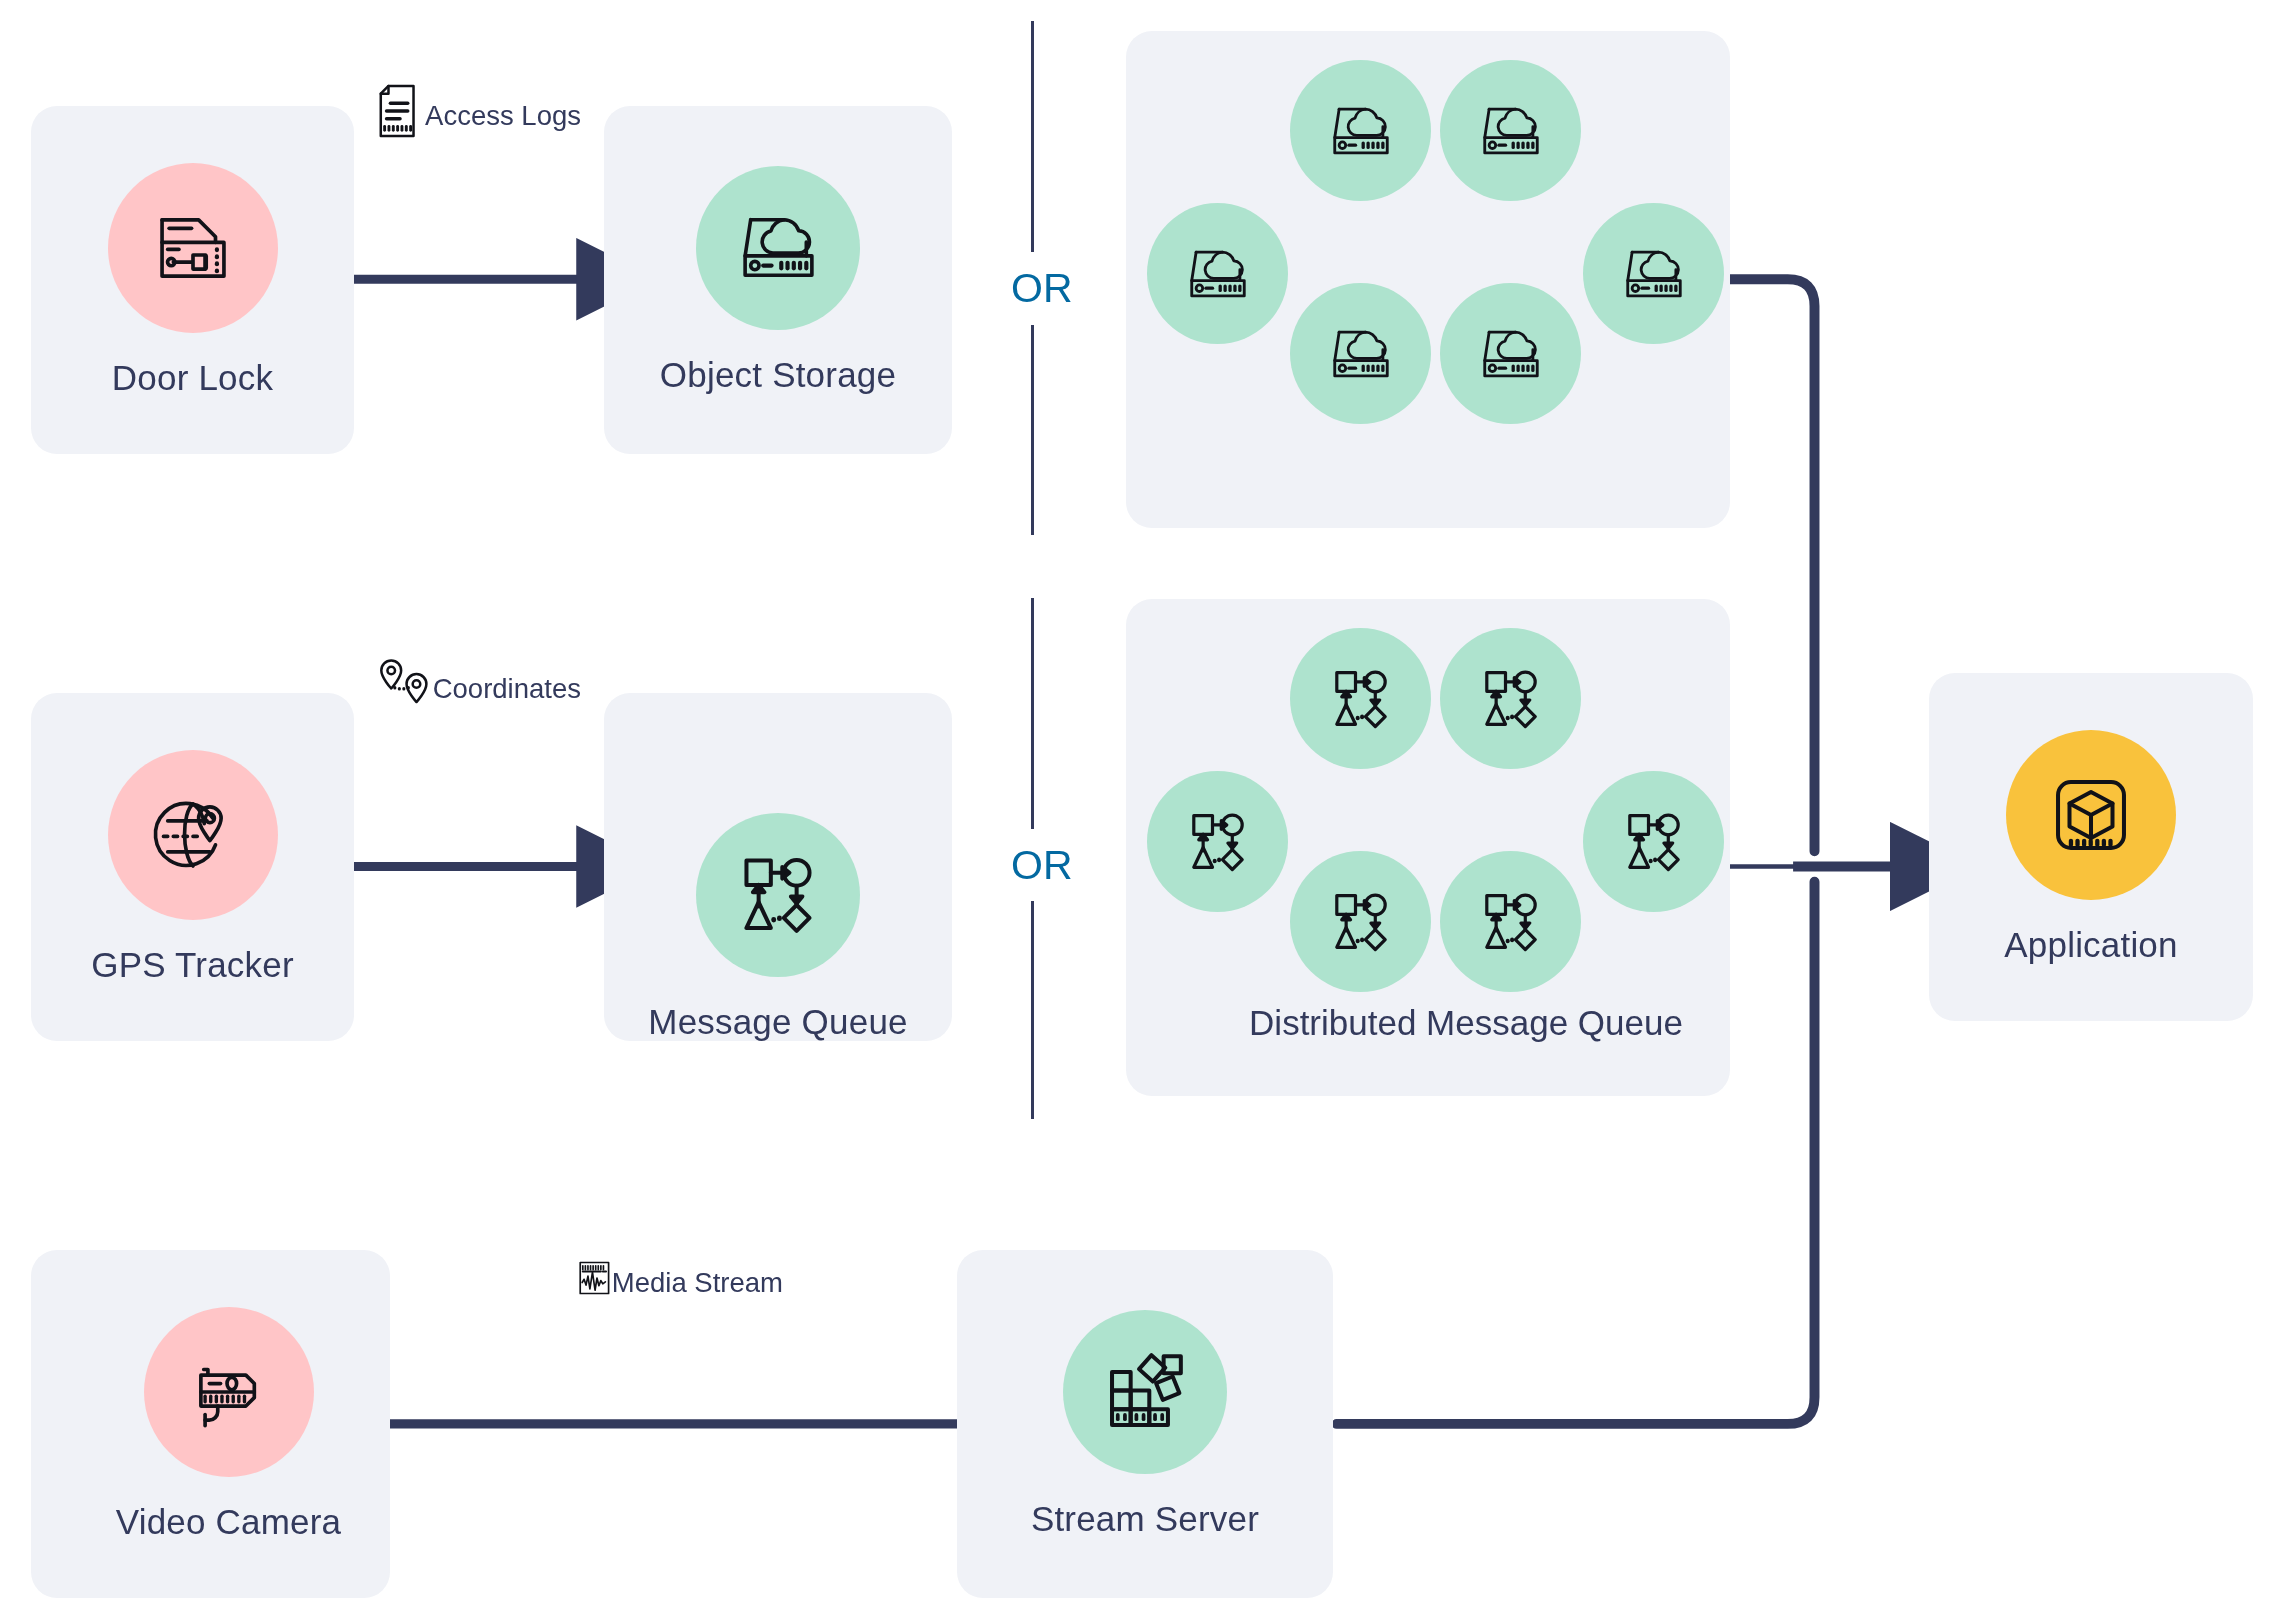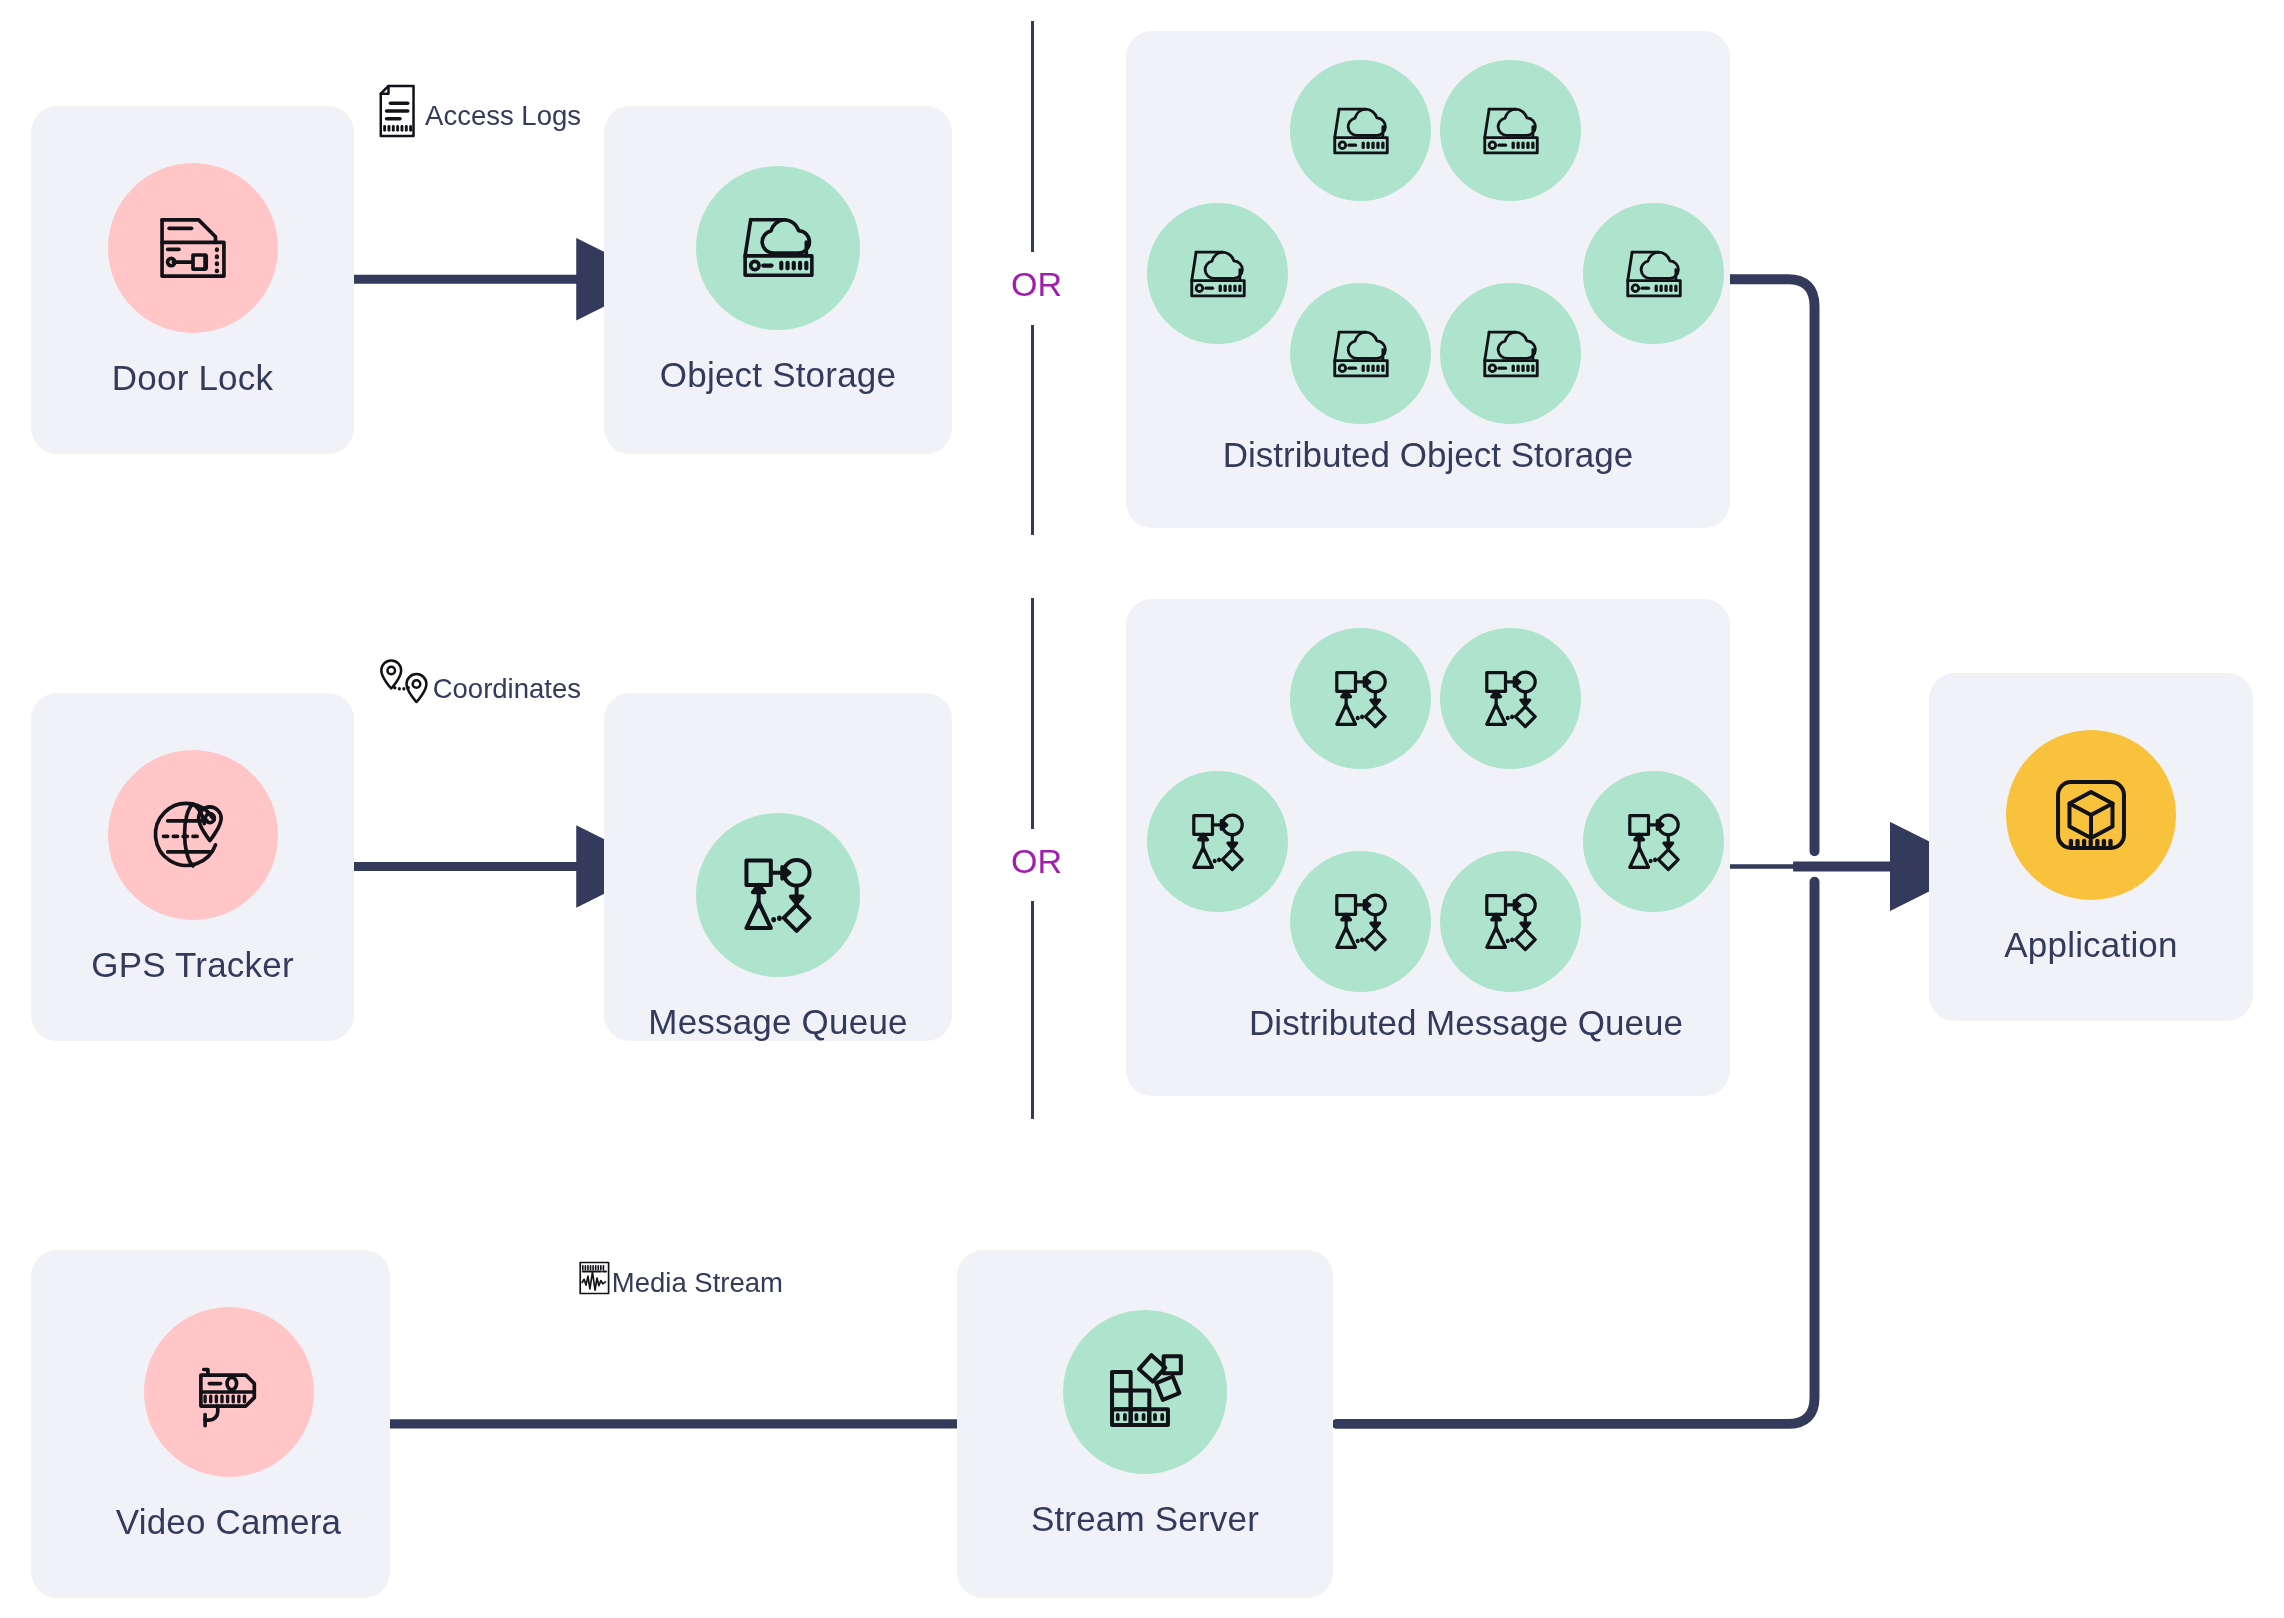--- a/index.html
+++ b/index.html
@@ -36,21 +36,21 @@
   .cnode svg{display:block;}
 
   
   .edge-label{position:absolute;display:flex;flex-direction:row;align-items:center;}
   .edge-label .etext{color:#333A5C;font-size:27.5px;white-space:nowrap;margin-top:9.2px;}
   .edge-label svg{display:block;}
 
   
   .or-wrap{position:absolute;}
   .or-line{position:absolute;width:3.1px;background:#333A5C;left:0;}
-  .or-text{position:absolute;color:#a21caf;font-size:34px;white-space:nowrap;}
+  .or-text{position:absolute;color:#0369a1;font-size:41px;white-space:nowrap;}
 
   svg.wires{position:absolute;left:0;top:0;width:2284px;height:1619px;pointer-events:none;}
 </style>
 </head>
 <body>
 
 <div id="stage">
 
   <svg class="wires" viewBox="0 0 2987 2117" xmlns="http://www.w3.org/2000/svg">
     <defs>
@@ -417,21 +417,20 @@
         <g stroke-width="3">
             <path d="M34 41 v4"></path>
             <path d="M38.5 41 v4"></path>
             <path d="M43 41 v4"></path>
             <path d="M47.5 41 v4"></path>
             <path d="M52 41 v4"></path>
           </g>
       </svg>
     </div>
 
-    <div class="cluster-label" style="top:404px;">Distributed Object Storage</div>
   </div>
 
   <div class="cluster" style="left:1126px;top:599px;width:604px;height:497px;">
 
     <div class="cnode" style="left:21.4px;top:172px;width:141px;height:141px;">
       <svg width="66" height="66" viewBox="0 0 60 60" fill="none" stroke="#111218" stroke-width="2.9" stroke-linejoin="round" stroke-linecap="round">
         <rect x="8" y="6" width="17" height="17"></rect>
           <circle cx="43" cy="14.5" r="9"></circle>
         <path d="M25 14.5 h12"></path>
           <path d="M33 10.5 l5 4 l-5 4 z" fill="#111218"></path>

